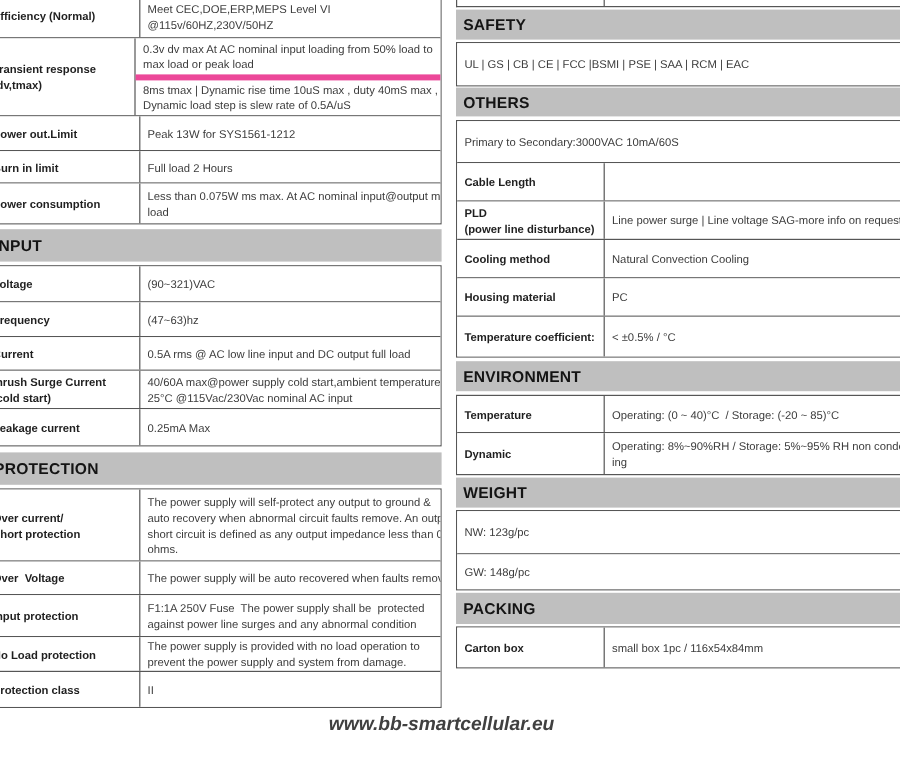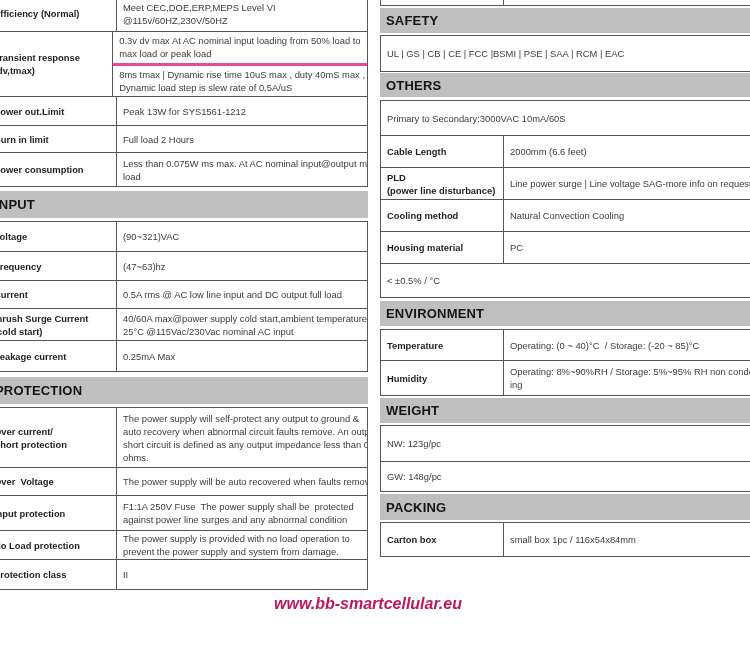--- a/index.html
+++ b/index.html
@@ -22,37 +22,37 @@
     padding:2px 2px 2px 4px; white-space:pre; overflow:hidden;
   }
   #left-col  .lab { width:127px; }
   #right-col .lab { width:123px; padding-left:6px; }
 
   .val { flex:1; padding:2px 2px 2px 6px; white-space:pre; overflow:hidden; }
   .full { flex:1; padding:2px 2px 2px 6px; white-space:pre; overflow:hidden; }
 
   .stack { flex:1; align-self:stretch; display:flex; flex-direction:column; }
   .stack .sub {
-    flex:1; display:flex; align-items:center; border-bottom:3px solid #ec4899;
+    flex:1; display:flex; align-items:center; border-bottom:5px solid #ec4899;
     padding:2px 2px 2px 6px; white-space:pre; overflow:hidden; box-sizing:border-box;
   }
   .stack .sub:last-child { border-bottom:none; }
 
   .bar {
     background:#bfbfbf; display:flex; align-items:center;
     font-weight:bold; font-size:13px; color:#141414;
     padding-left:6px; letter-spacing:0.2px; box-sizing:border-box;
   }
 
   .cut-row { height:6px; border:1px solid #565656; border-top:none; box-sizing:border-box; display:flex; background:#fff; }
   .cut-row .cA { width:123px; border-right:1px solid #565656; box-sizing:border-box; }
 
   #footer-link {
     position:absolute; left:274px; top:597px;
-    font-size:16px; font-weight:bold; font-style:italic; color:#be185d;
+    font-size:16px; font-weight:bold; font-style:italic; color:#404040;
     white-space:pre;
   }
 </style>
 </head>
 <body>
 
 <div id="screen">
 
   <div id="left-col" class="col">
 
@@ -160,48 +160,48 @@
       </div>
     </div>
 
     <div class="bar" style="height:24px;margin-top:1px">OTHERS</div>
     <div class="tbl" style="margin-top:3px">
       <div class="row" style="height:35px">
         <div class="val">Primary to Secondary:3000VAC 10mA/60S</div>
       </div>
       <div class="row" style="height:32px">
         <div class="lab">Cable Length</div>
-        <div class="val">2000mm (6.6 feet)</div>
       </div>
       <div class="row" style="height:32px">
         <div class="lab">PLD
 (power line disturbance)</div>
         <div class="val">Line power surge | Line voltage SAG-more info on request</div>
       </div>
       <div class="row" style="height:32px">
         <div class="lab">Cooling method</div>
         <div class="val">Natural Convection Cooling</div>
       </div>
       <div class="row" style="height:32px">
         <div class="lab">Housing material</div>
         <div class="val">PC</div>
       </div>
       <div class="row" style="height:33px">
+        <div class="lab">Temperature coefficient:</div>
         <div class="val">&lt; ±0.5% / °C</div>
       </div>
     </div>
 
     <div class="bar" style="height:25px;margin-top:3px">ENVIRONMENT</div>
     <div class="tbl" style="margin-top:3px">
       <div class="row" style="height:31px">
         <div class="lab">Temperature</div>
         <div class="val">Operating: (0 ~ 40)°C  / Storage: (-20 ~ 85)°C</div>
       </div>
       <div class="row" style="height:34px">
-        <div class="lab">Humidity</div>
+        <div class="lab">Dynamic</div>
         <div class="val">Operating: 8%~90%RH / Storage: 5%~95% RH non condens
 ing</div>
       </div>
     </div>
 
     <div class="bar" style="height:25px;margin-top:2px">WEIGHT</div>
     <div class="tbl" style="margin-top:2px">
       <div class="row" style="height:36px">
         <div class="full">NW: 123g/pc</div>
       </div>

